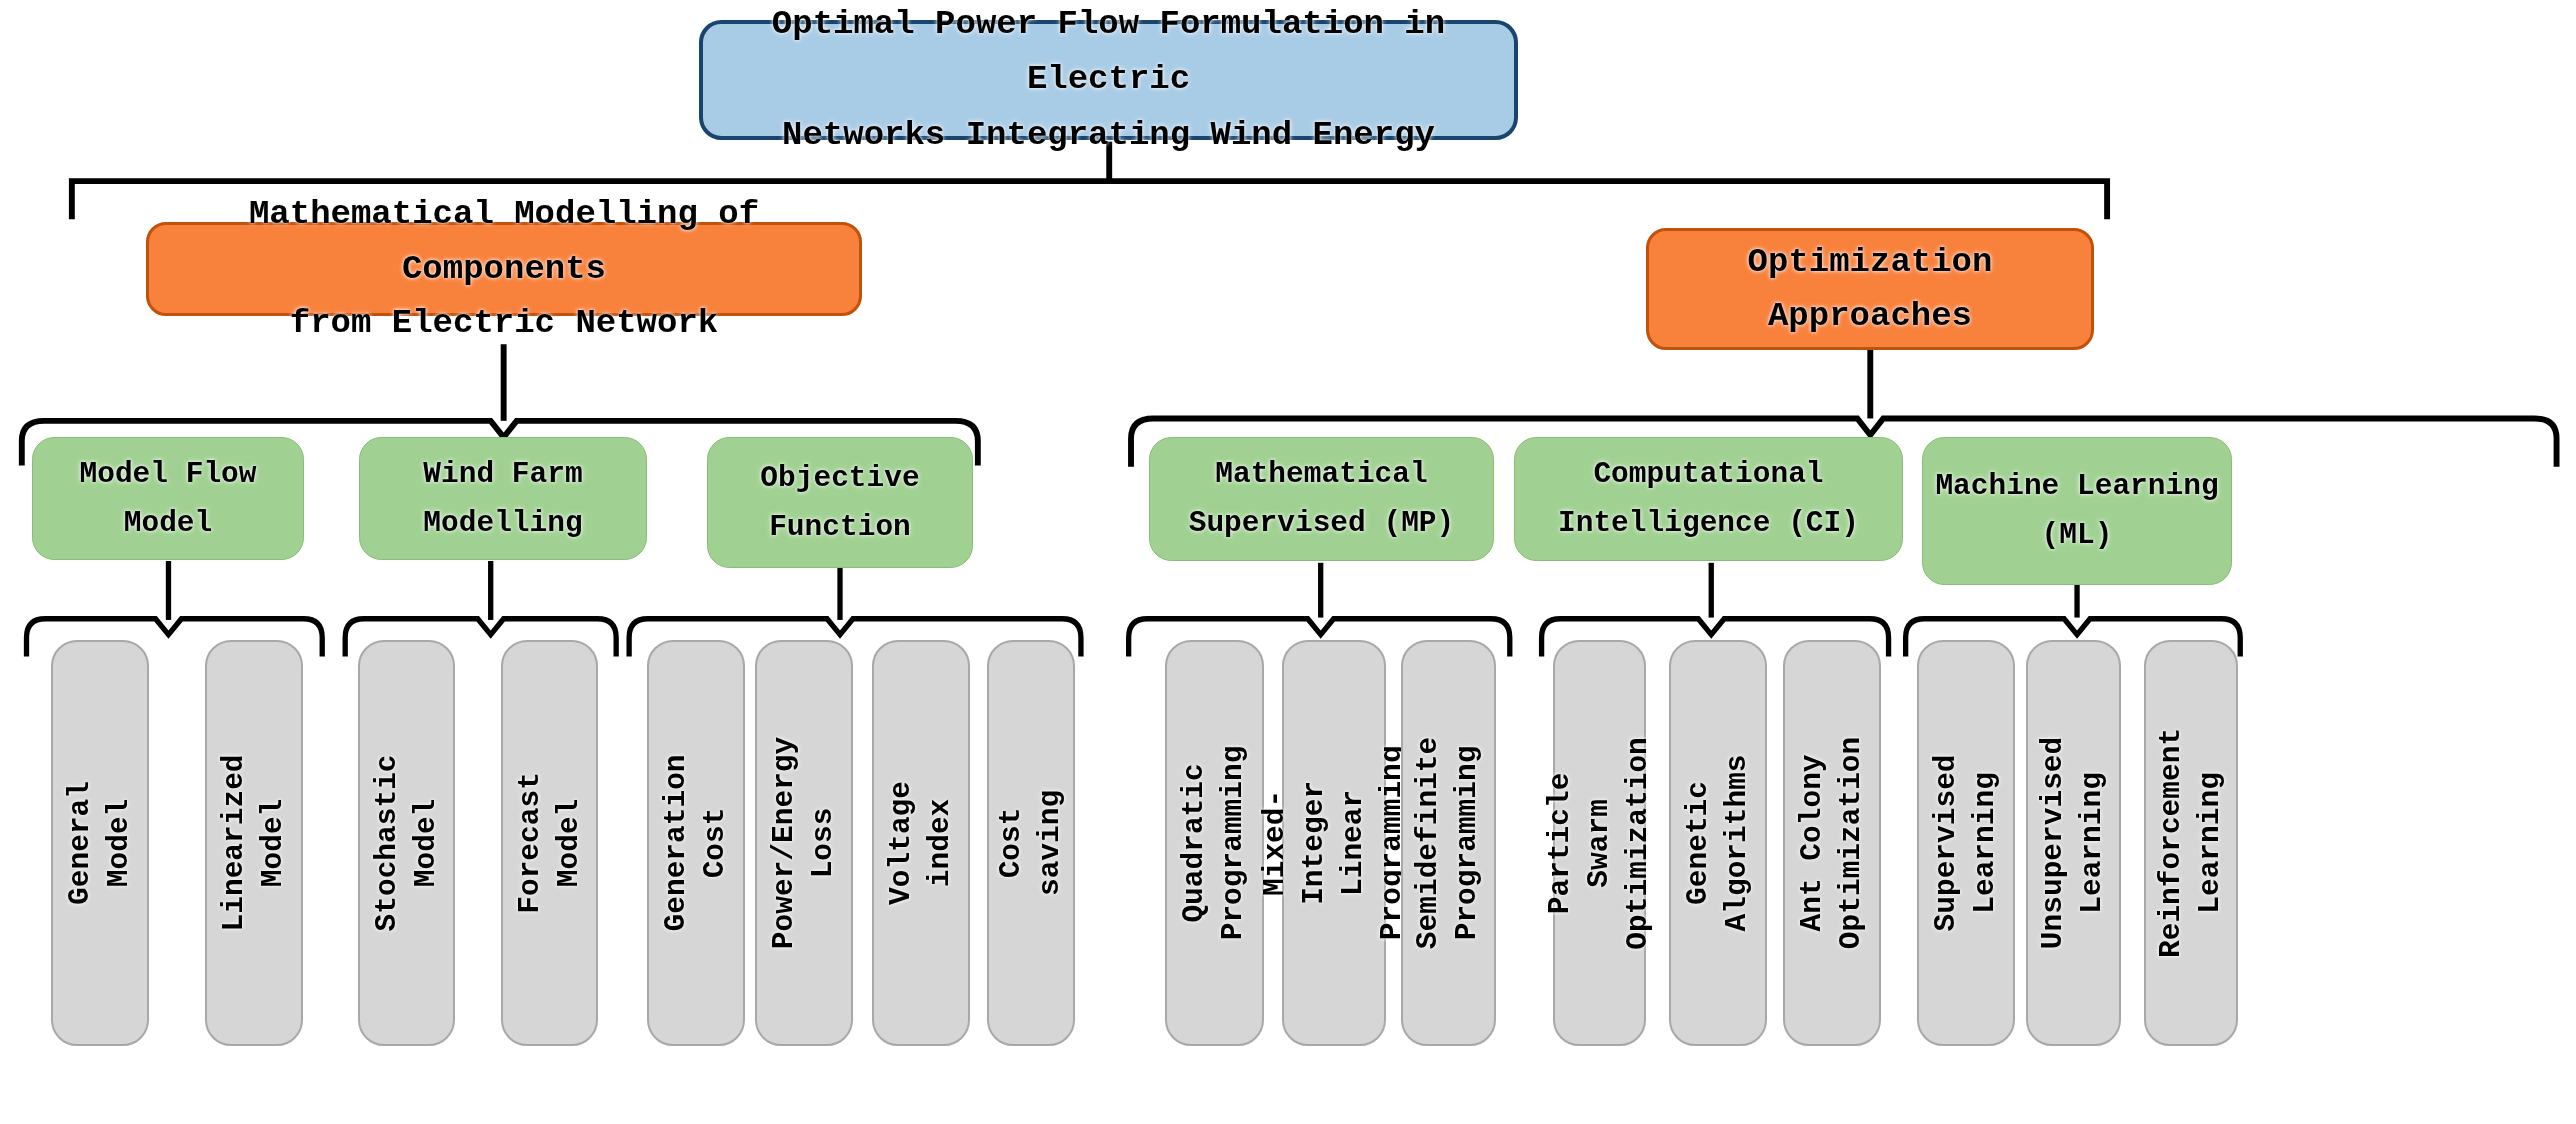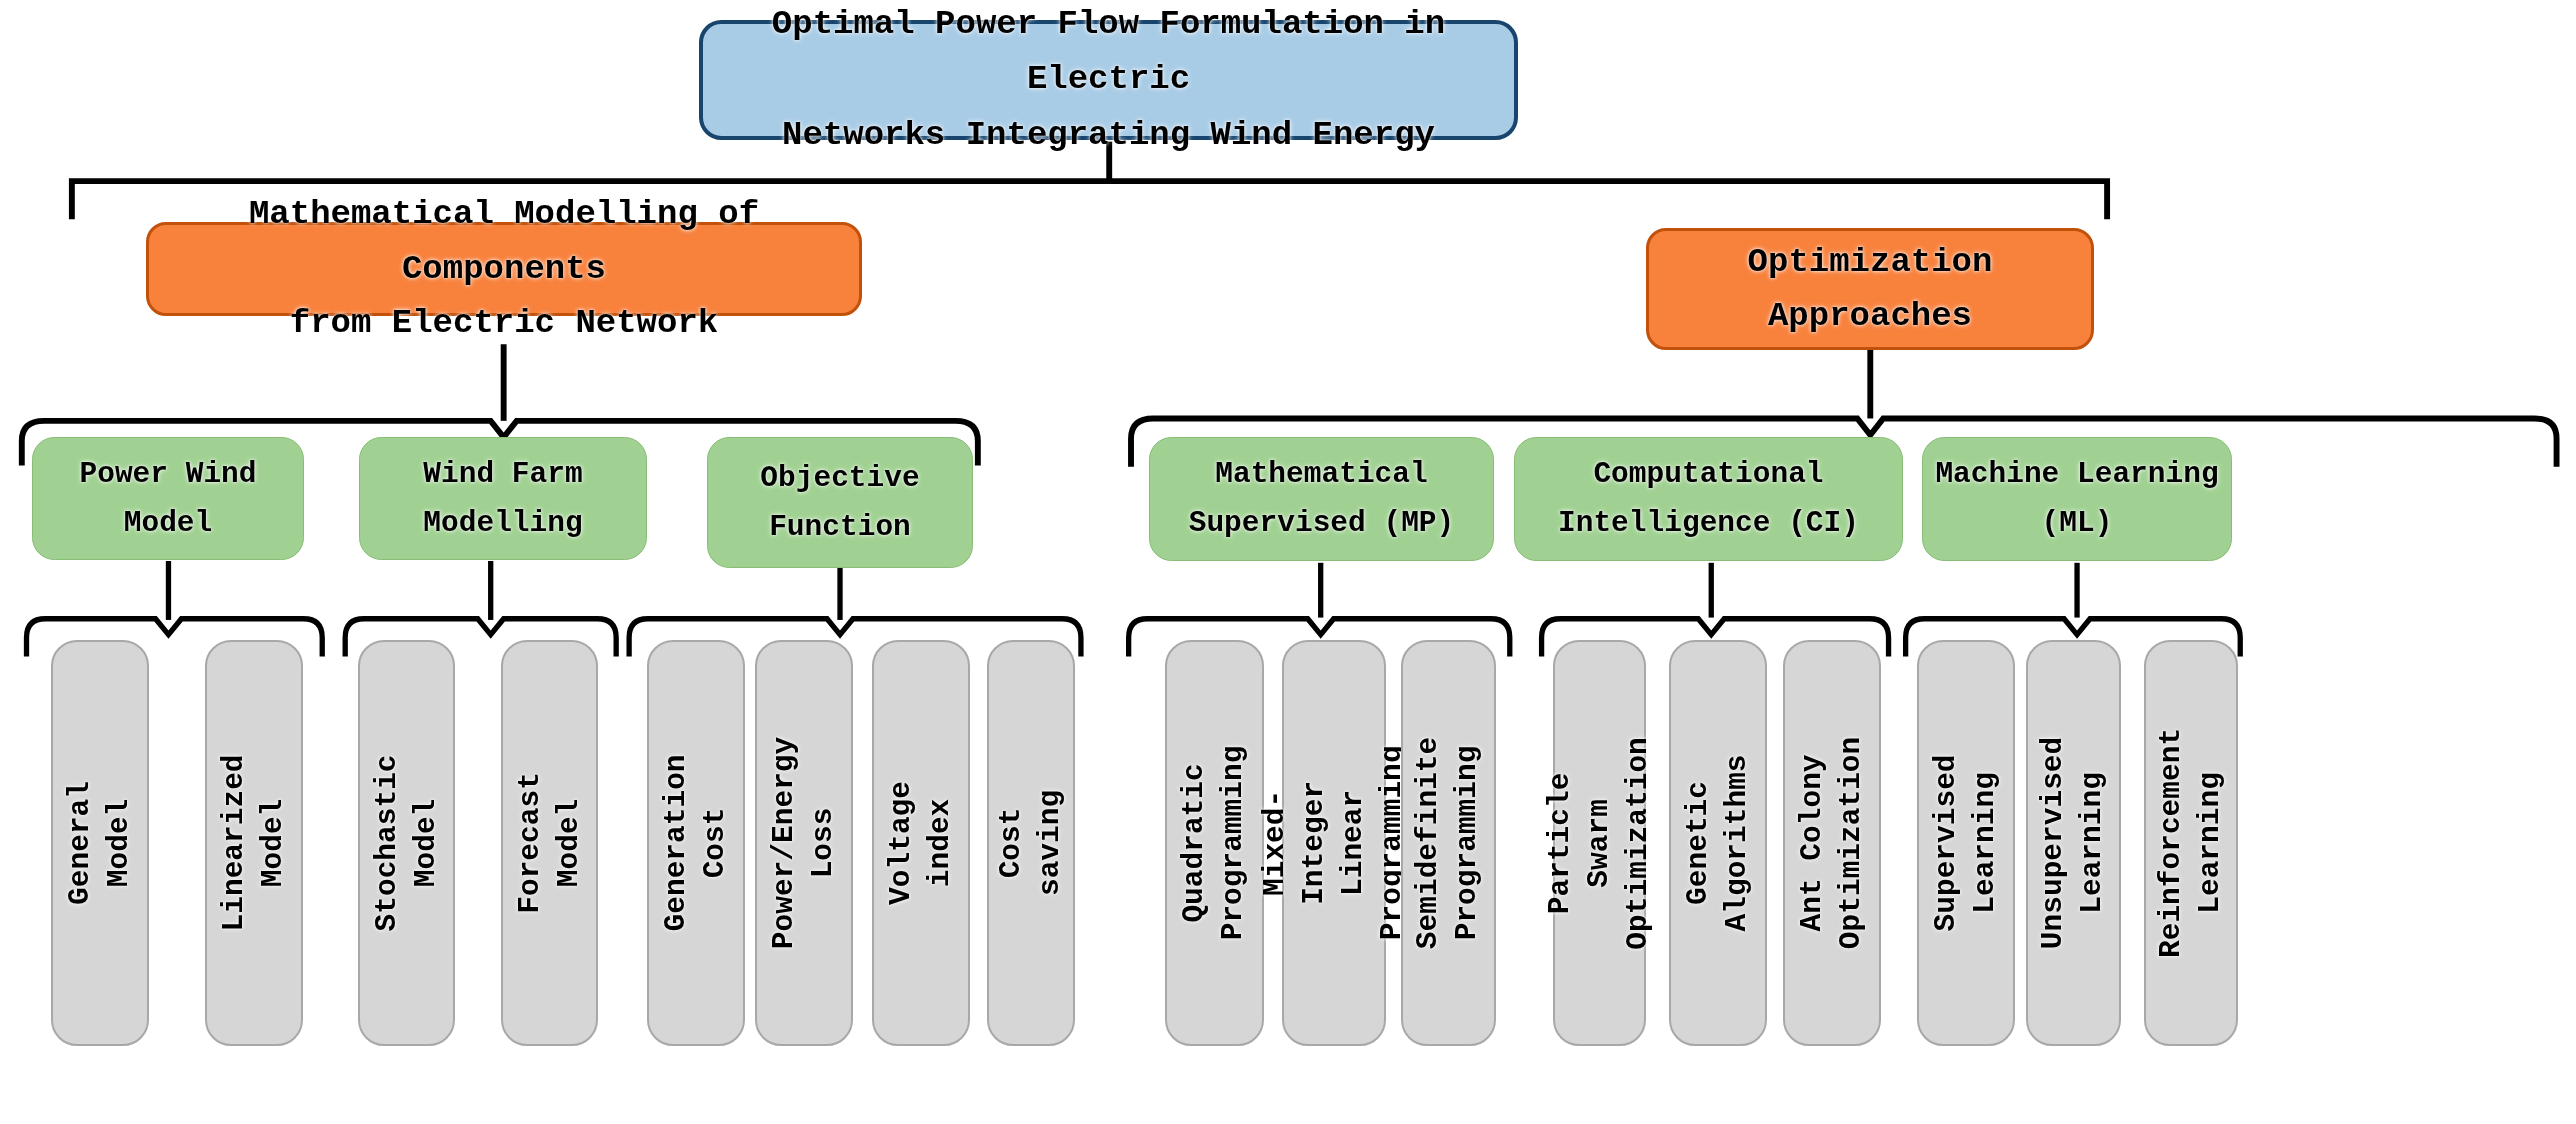--- a/index.html
+++ b/index.html
@@ -87,40 +87,40 @@
 
   <div class="node branch" style="left:146px;top:222px;width:716px;height:94px">
     <span class="lbl">Mathematical Modelling of Components
 from Electric Network</span>
   </div>
   <div class="node branch" style="left:1646px;top:228px;width:448px;height:122px">
     <span class="lbl">Optimization Approaches</span>
   </div>
 
   <div class="node category" style="left:32px;top:437px;width:272px;height:123px">
-    <span class="lbl">Power Wind
+    <span class="lbl">Model Flow
 Model</span>
   </div>
   <div class="node category" style="left:359px;top:437px;width:288px;height:123px">
     <span class="lbl">Wind Farm
 Modelling</span>
   </div>
   <div class="node category" style="left:707px;top:437px;width:266px;height:131px">
     <span class="lbl">Objective
 Function</span>
   </div>
   <div class="node category" style="left:1149px;top:437px;width:345px;height:124px">
     <span class="lbl">Mathematical
 Supervised (MP)</span>
   </div>
   <div class="node category" style="left:1514px;top:437px;width:389px;height:124px">
     <span class="lbl">Computational
 Intelligence (CI)</span>
   </div>
-  <div class="node category" style="left:1922px;top:437px;width:310px;height:124px">
+  <div class="node category" style="left:1922px;top:437px;width:310px;height:148px">
     <span class="lbl">Machine Learning
 (ML)</span>
   </div>
 
   <div class="node leaf" style="left:51px;top:640px;width:98px;height:406px">
     <span class="vlabel">General Model</span>
   </div>
   <div class="node leaf" style="left:205px;top:640px;width:98px;height:406px">
     <span class="vlabel">Linearized Model</span>
   </div>

